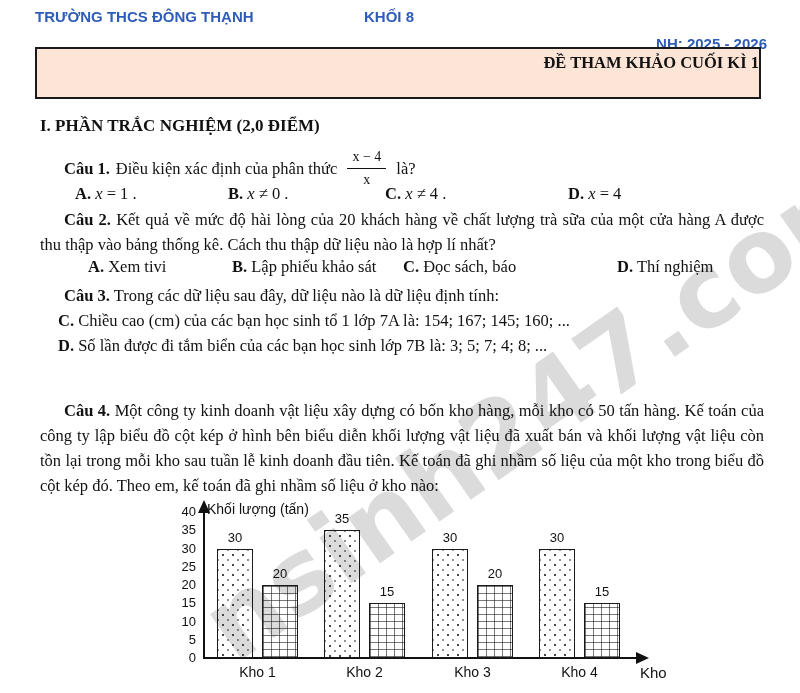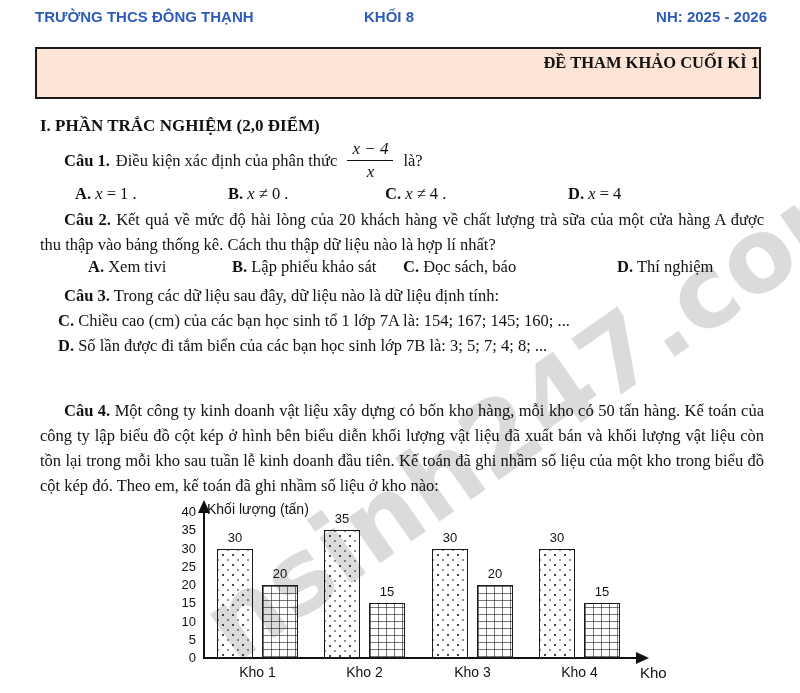--- a/index.html
+++ b/index.html
@@ -11,34 +11,34 @@
     font-weight:bold;font-size:102px;line-height:102px;color:#c4c4c4;opacity:.6;white-space:nowrap;
     transform:rotate(-35deg);transform-origin:left center;pointer-events:none;}
 
   .layer{position:absolute;inset:0;z-index:1;}
 
   
   .hdr{position:absolute;top:8px;font-family:"Liberation Sans",sans-serif;font-weight:bold;
        font-size:15px;color:#2e5cb8;white-space:nowrap;}
   .hdr.school{left:35px;}
   .hdr.grade{left:364px;}
-  .hdr.year{right:33px;}
+  .hdr.year{right:33px;margin-top:27px;}
 
   
   .titlebox{position:absolute;left:35px;top:47px;width:722px;height:46px;background:#fce4d6;
     border:2px solid #1a1a1a;text-align:right;font-weight:bold;font-size:16.5px;line-height:23px;padding-top:2px;}
 
   .sechead{position:absolute;left:40px;top:116px;font-weight:bold;font-size:17px;}
 
   .q{font-size:16.5px;line-height:25px;}
   .qlabel{font-weight:bold;margin-left:24px;}
 
   
   .q1line{position:absolute;left:40px;top:131px;display:flex;align-items:center;gap:6px;}
-  .frac{display:inline-block;text-align:center;font-style:italic;font-size:17px;line-height:20px;margin:8px 4px;}
+  .frac{display:inline-block;text-align:center;font-size:14px;line-height:20px;margin:16px 4px;}
   .frac .num{display:block;padding:0 5px 1px;border-bottom:1.6px solid #111;}
   .frac .den{display:block;padding-top:1px;}
   .optrow{position:absolute;left:0;width:800px;font-size:16.5px;}
   .optrow .opt{position:absolute;white-space:nowrap;}
   .optrow i{font-family:"Liberation Serif",serif;}
 
   .para{position:absolute;left:40px;width:724px;text-align:justify;}
   .list{position:absolute;left:40px;width:740px;}
   .list .li{padding-left:18px;}
 

